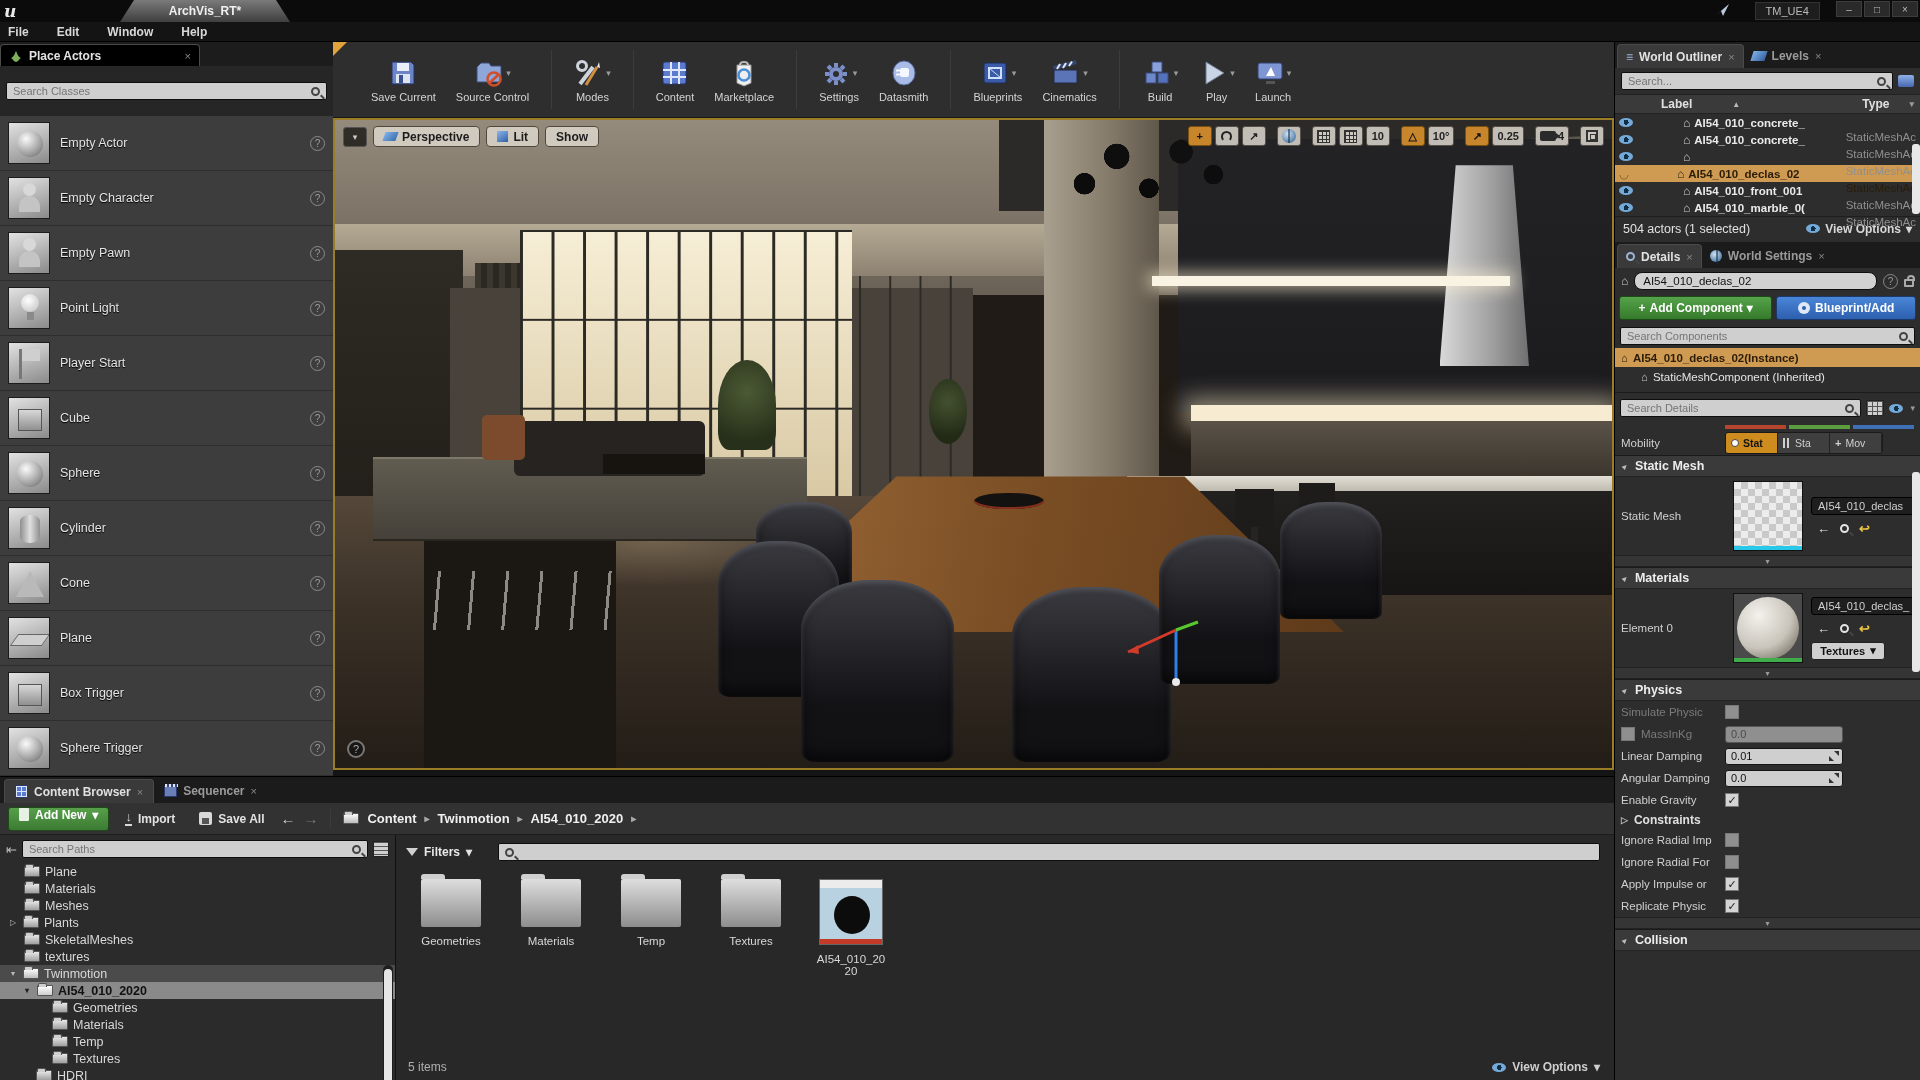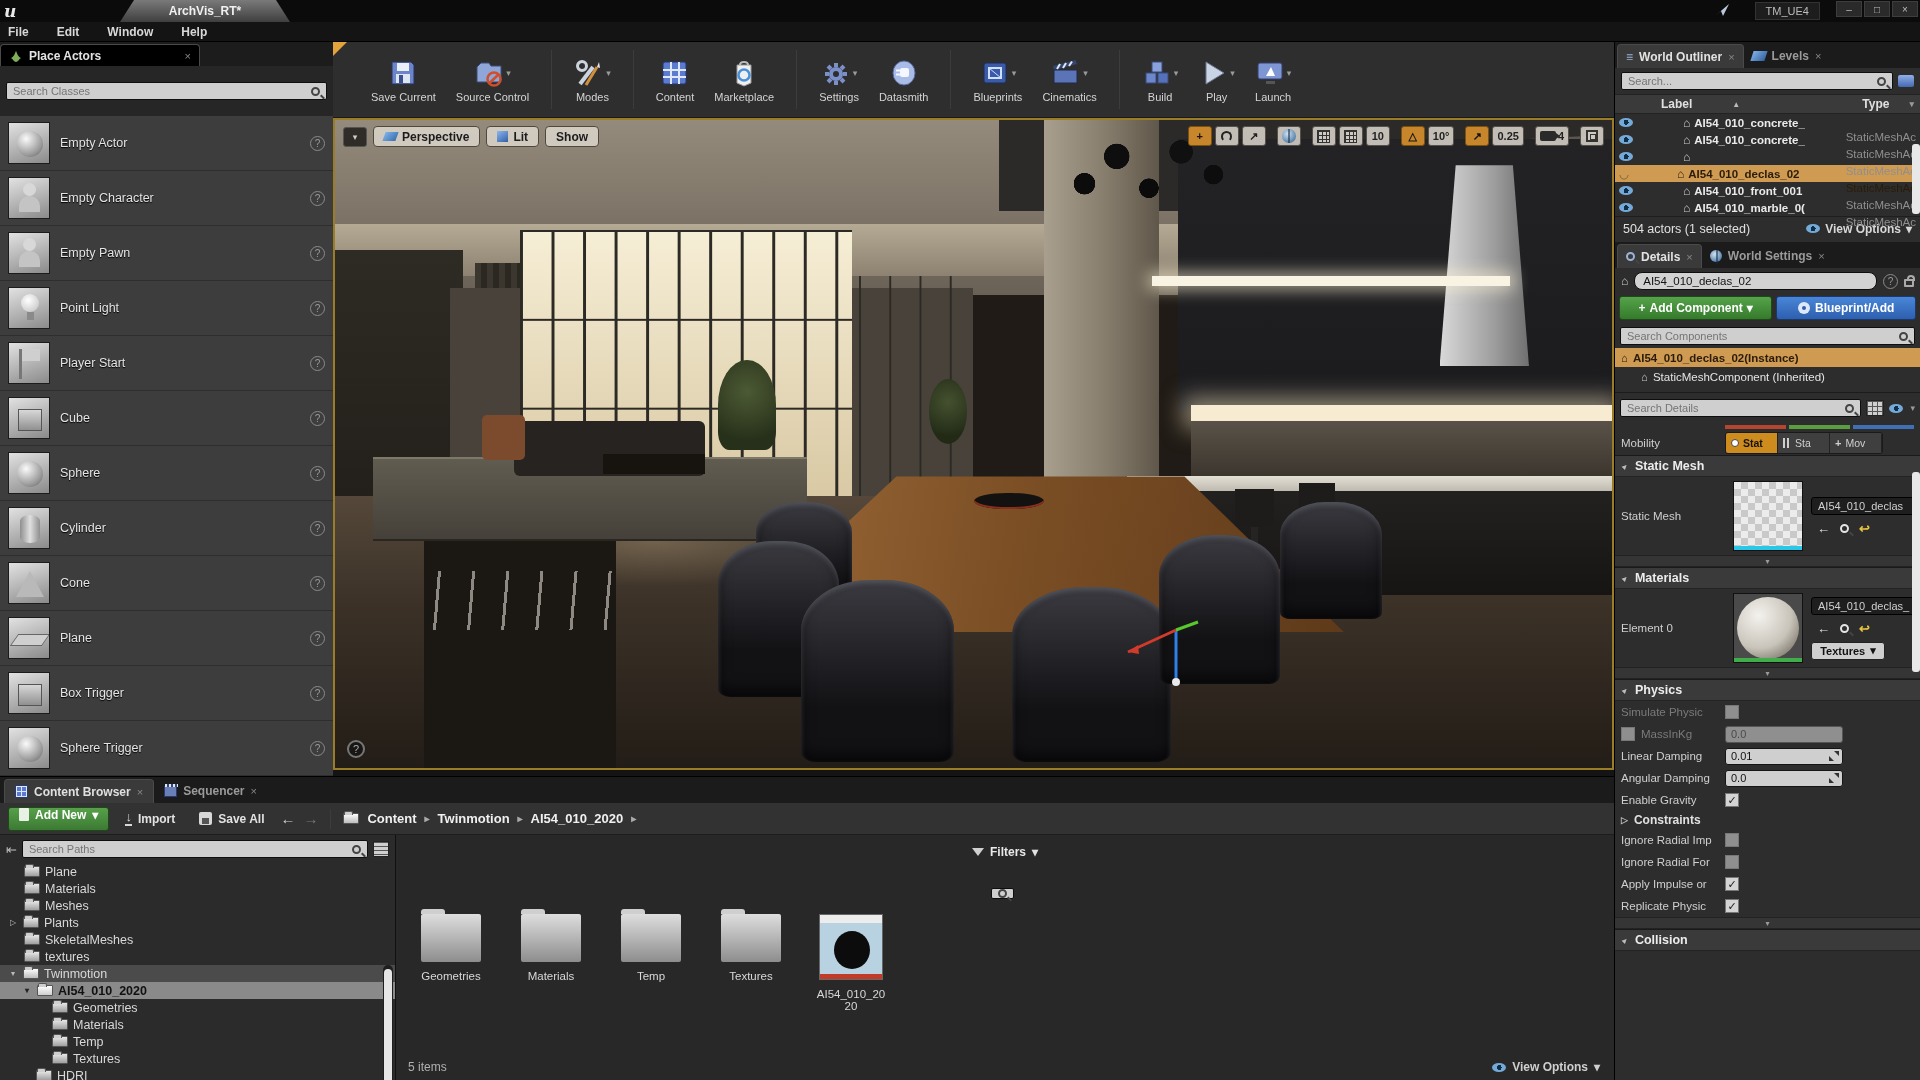--- a/index.html
+++ b/index.html
@@ -158,21 +158,21 @@
     background-image:linear-gradient(#555 1px, transparent 1px); background-size:100% 4px; }
   .tree { font-size:12.5px; color:#d8d8d8; }
   .tree-row { height:17px; display:flex; align-items:center; gap:5px; padding-left:6px; white-space:nowrap; }
   .tree-row .arrow { width:10px; color:#bbb; font-size:8px; text-align:center; flex:none; }
   .tree-row.hl { background:#4b4b4b; }
   .tree-row.sel { background:#8a8a8a; color:#111; font-weight:bold; }
   .tree-row.sel .i-folder { background:linear-gradient(#fff,#cfcfcf); }
   .cb-scroll { position:absolute; right:2px; top:130px; width:10px; height:164px; background:#1e1e1e; border-radius:5px; }
   .cb-scroll .thumb { position:absolute; left:1px; top:4px; width:8px; height:150px; background:#e6e6e6; border-radius:4px; }
   .cb-right { flex:1; position:relative; background:#282828; }
-  .cb-filterrow { display:flex; align-items:center; gap:24px; padding:5px 8px;flex-direction:column; }
+  .cb-filterrow { display:flex; align-items:center; gap:24px; padding:5px 8px; }
   .i-funnel { width:0; height:0; border-left:6px solid transparent; border-right:6px solid transparent;
     border-top:8px solid #d0d0d0; }
   .filters-lb { color:#e8e8e8; font-weight:bold; }
   .asset-grid { display:flex; gap:22px; padding:10px 16px; }
   .asset { width:78px; display:flex; flex-direction:column; align-items:center; gap:8px; }
   .asset .ficon { width:60px; height:48px; background:linear-gradient(#dedede,#8d8d8d); border-radius:2px;
     position:relative; }
   .asset .ficon::before { content:""; position:absolute; left:0; top:-5px; width:24px; height:5px;
     background:#cfcfcf; border-radius:3px 3px 0 0; }
   .asset .aname { color:#d8d8d8; font-size:11.5px; text-align:center; width:74px; word-break:break-all; }

